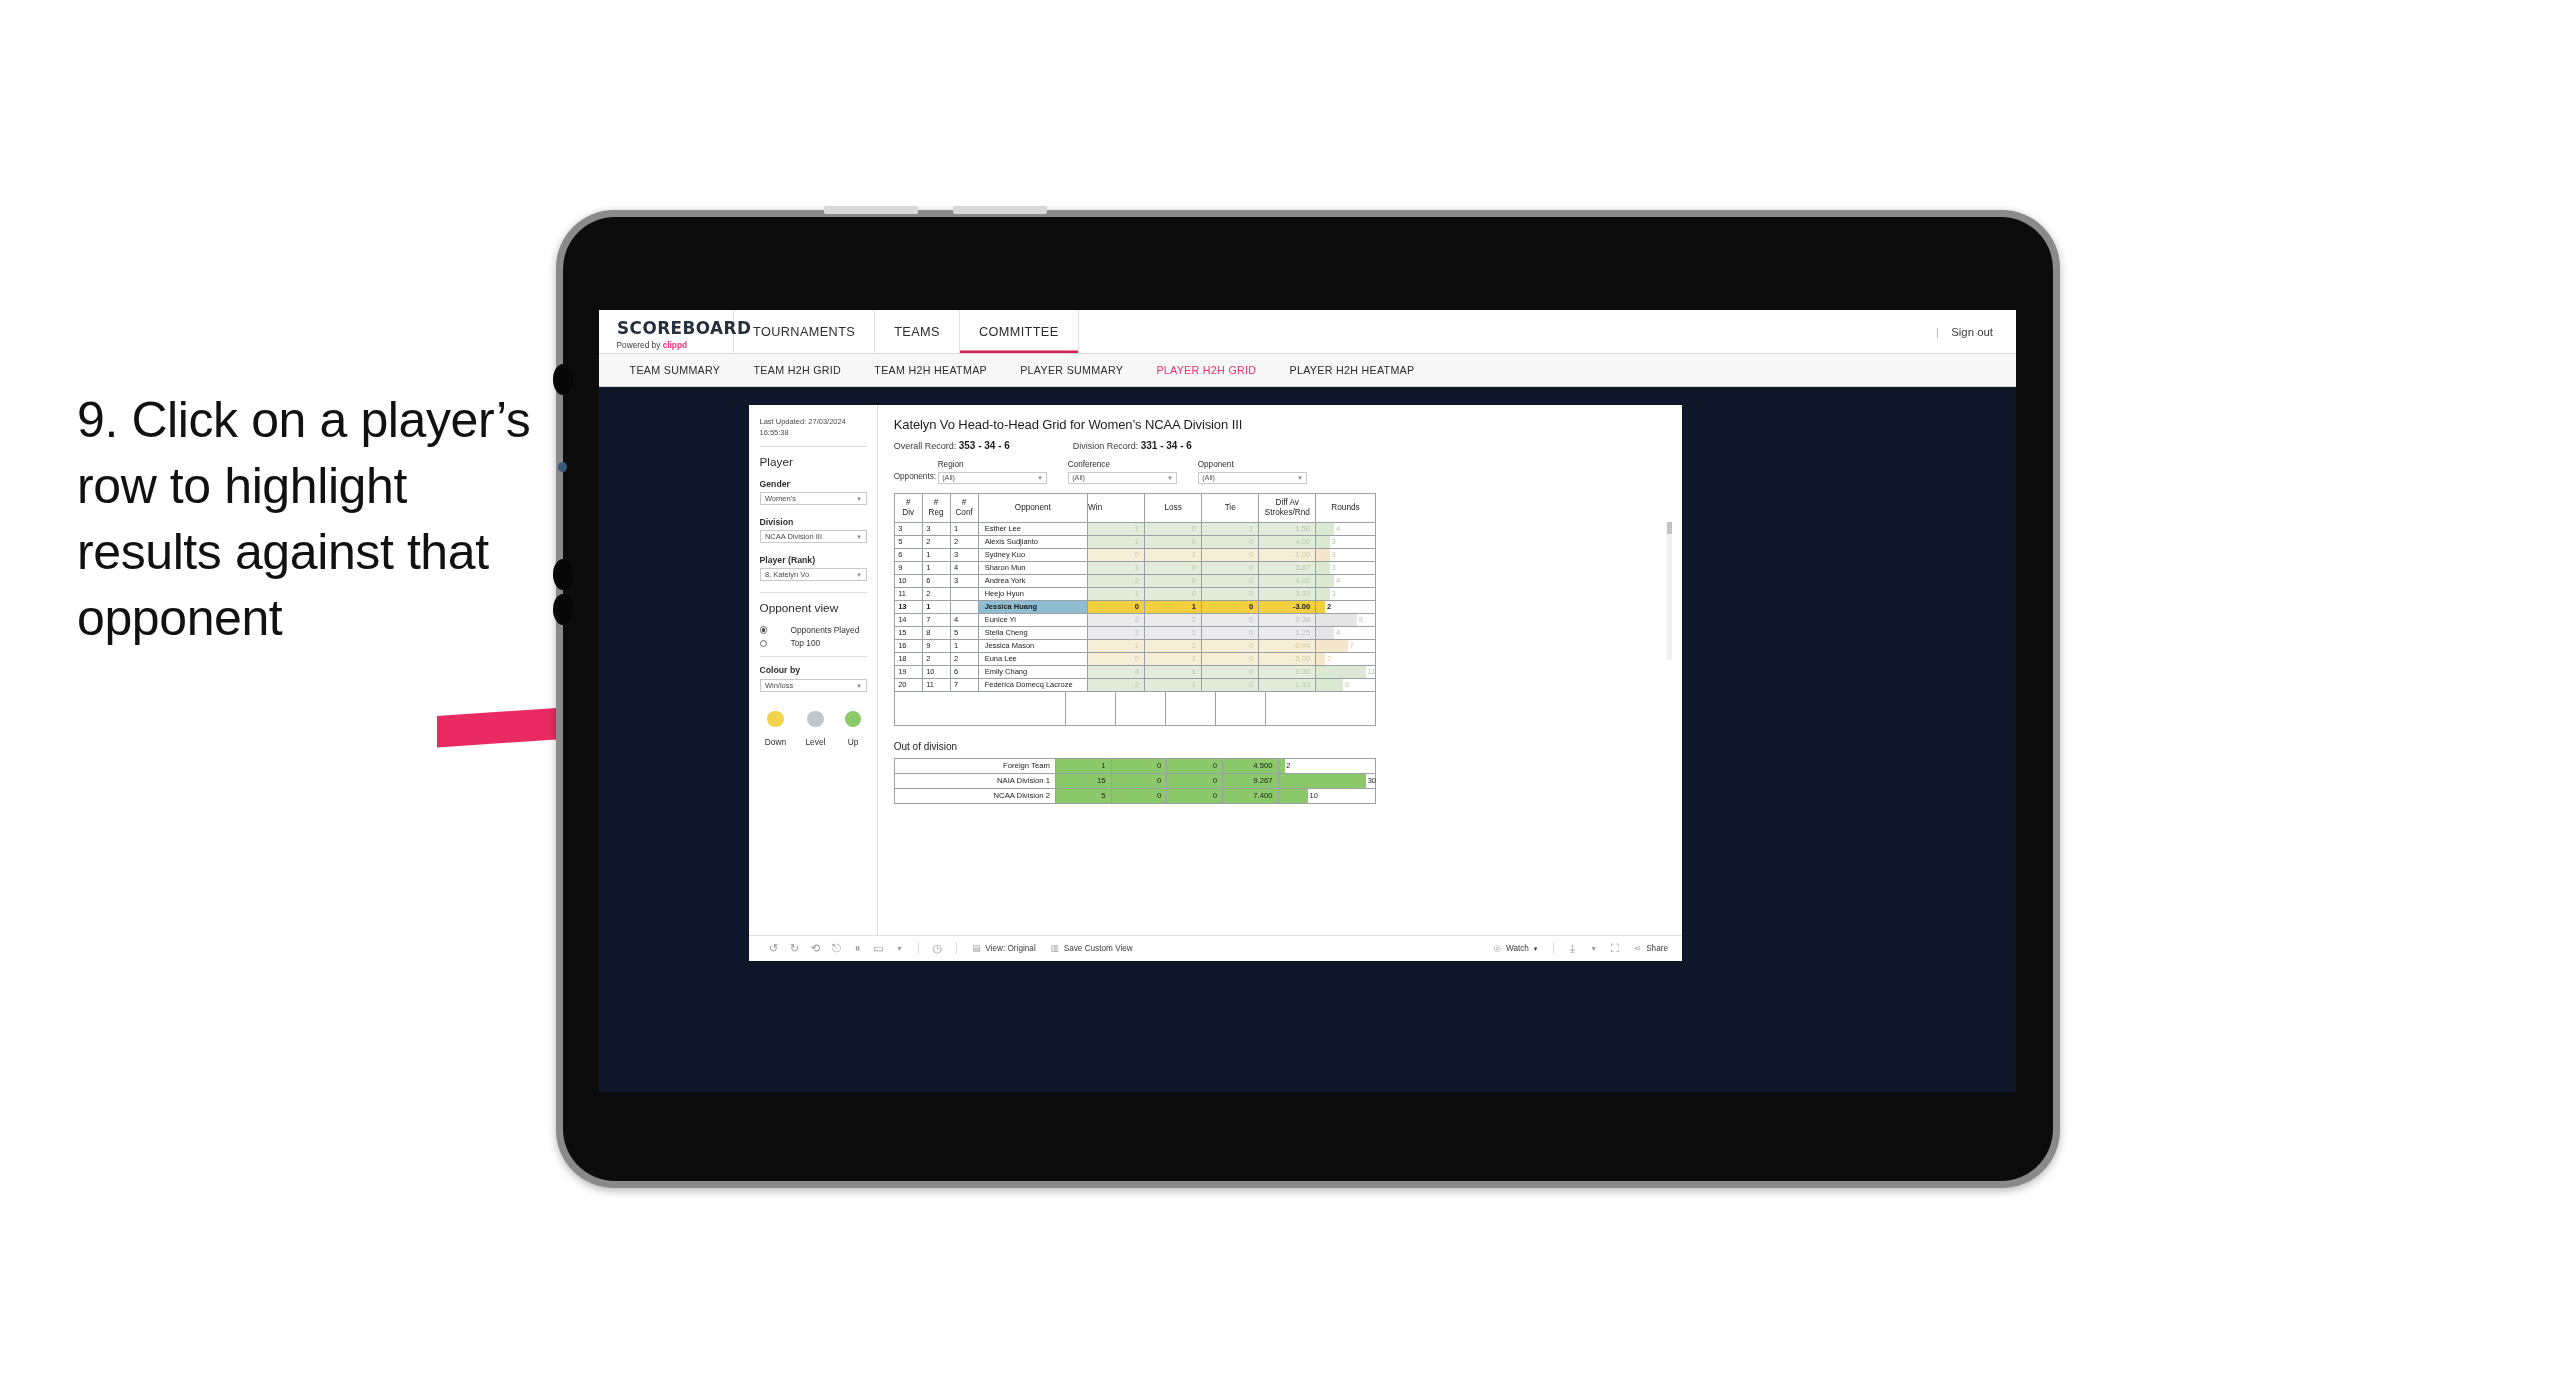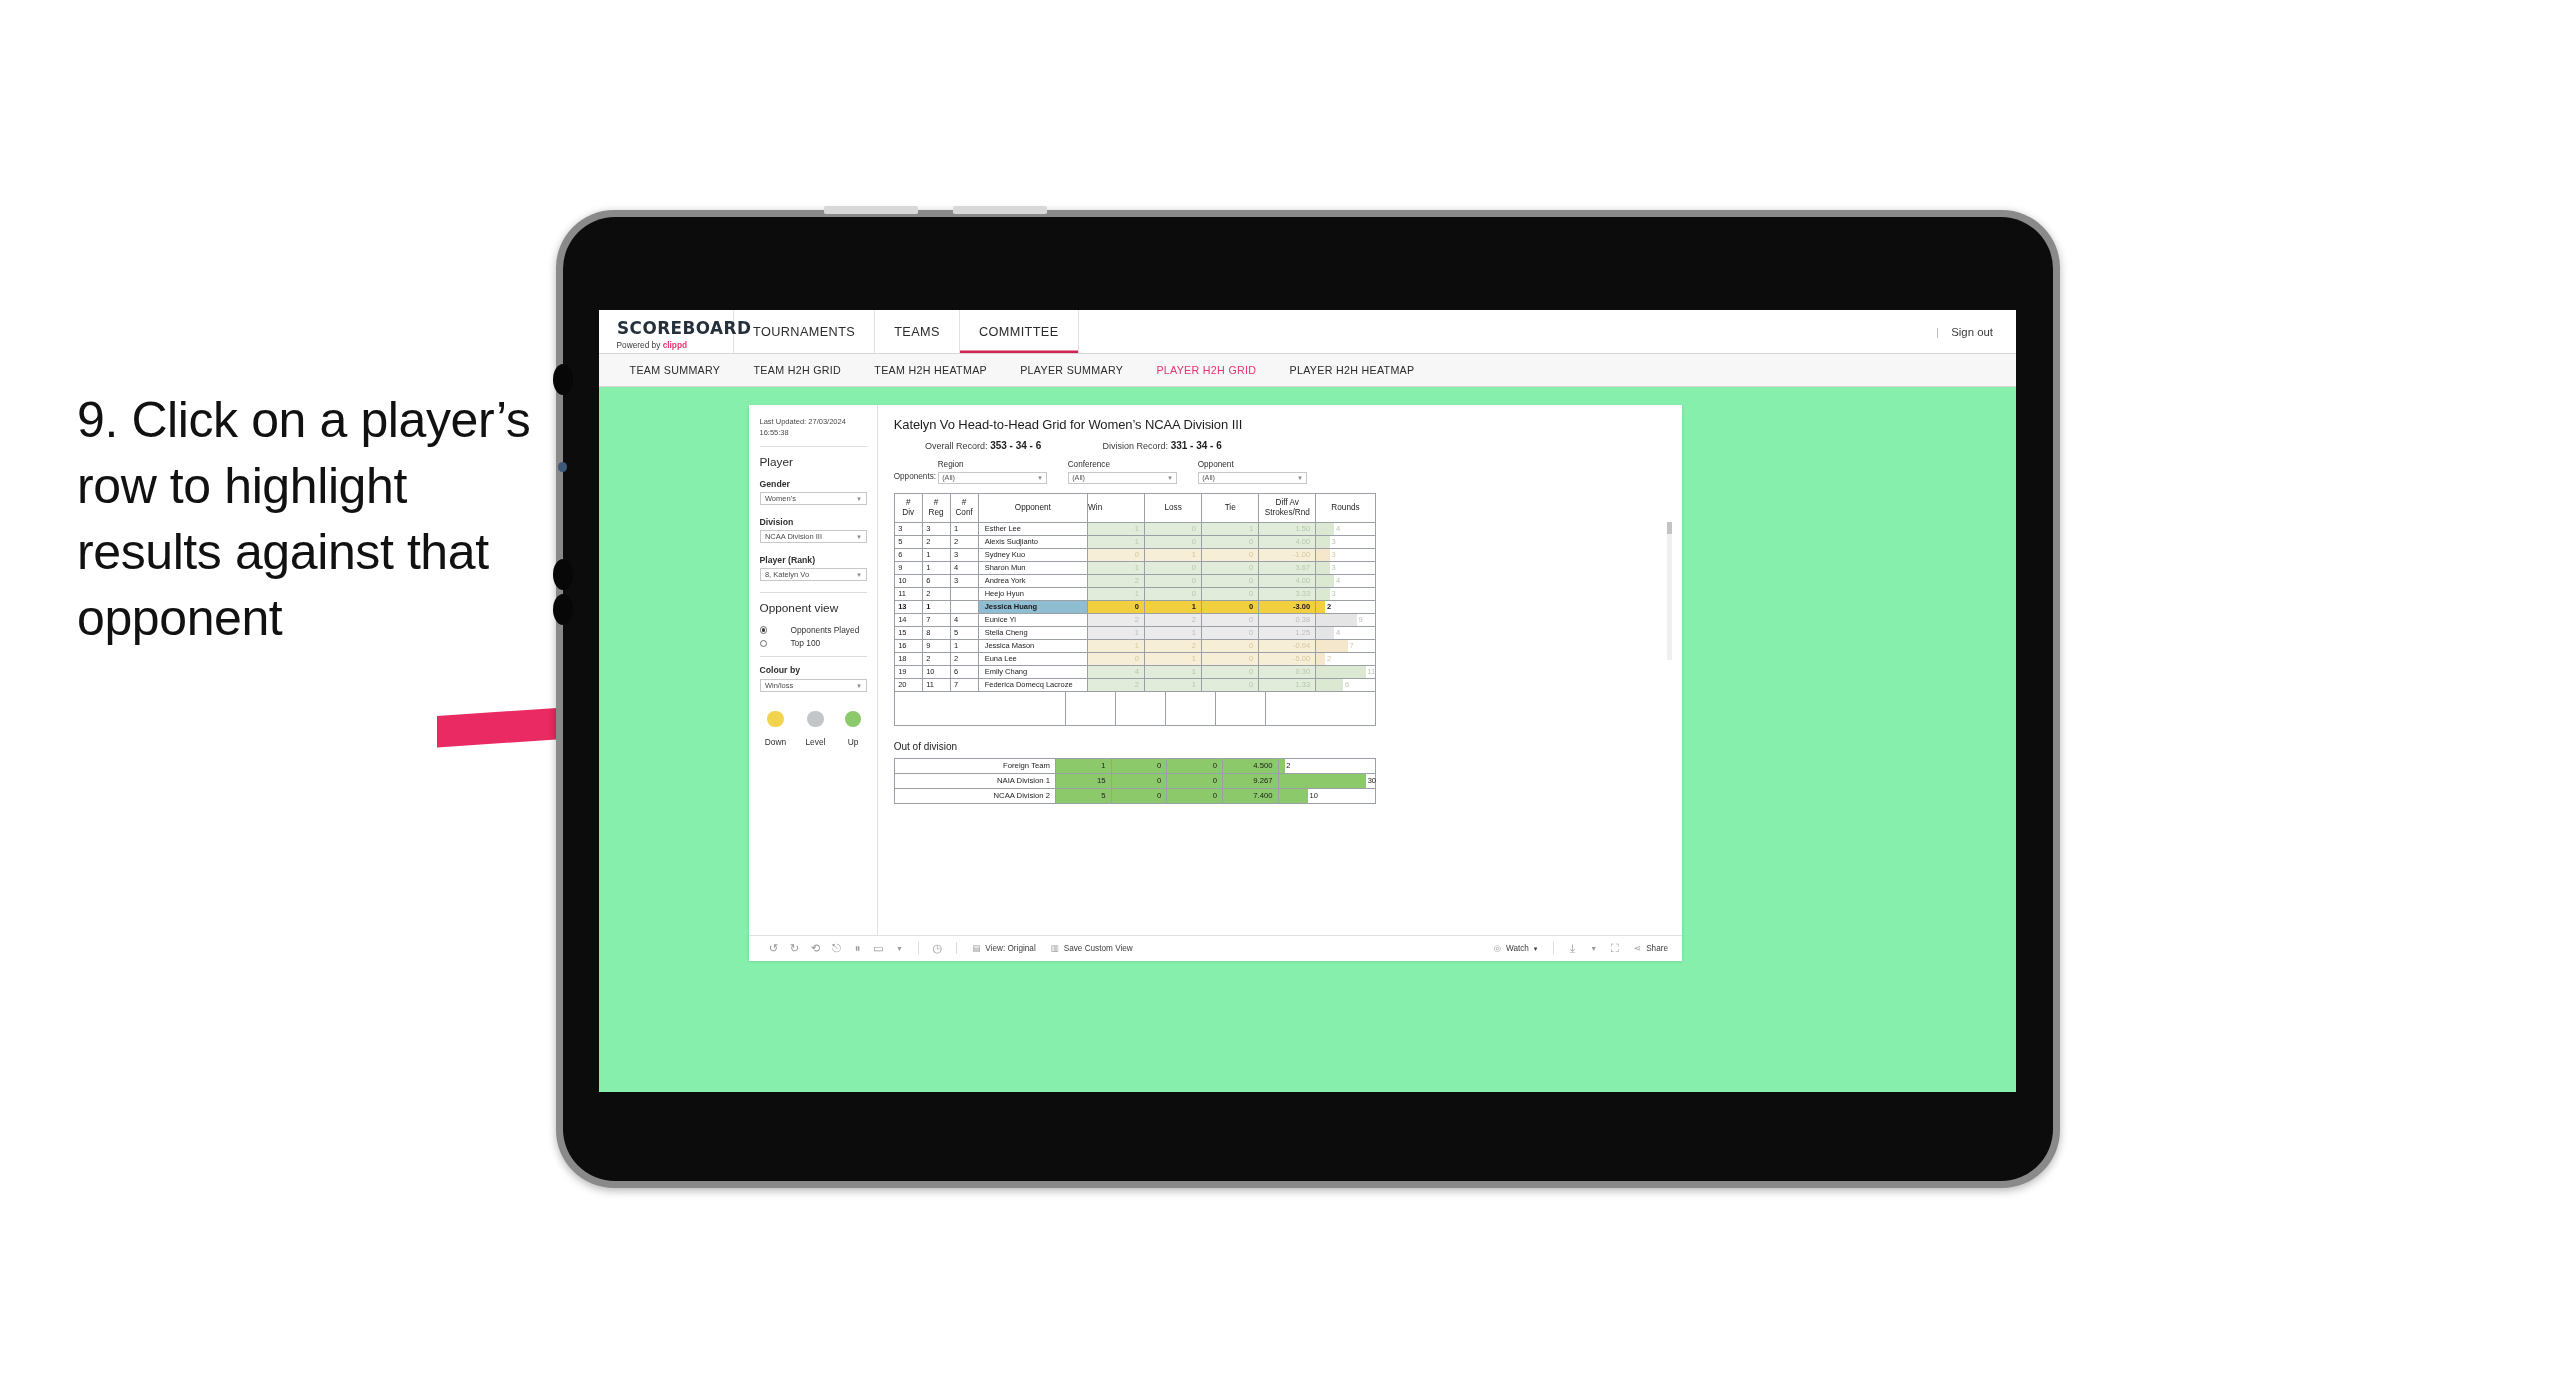--- a/index.html
+++ b/index.html
@@ -48,21 +48,21 @@
   #lens-2 { left: -3.5px; top: 349px; width: 20px; height: 31px; }
   #lens-3 { left: -3.5px; top: 384px; width: 20px; height: 31px; }
   #lens-dot { position: absolute; left: 1.7px; top: 252px; width: 9.6px; height: 9.6px;
               border-radius: 50%; background: #3d5878; }
 
   
   #viewport {
     position: absolute;
     left: 599px; top: 310px;
     width: 1417px; height: 782px;
-    background: #86efac;
+    background: #0f172a;
     overflow: hidden;
   }
 
   
   #topbar {
     height: 44px; background: #ffffff;
     display: flex; align-items: stretch;
     border-bottom: 0.9px solid #d6d6d6;
     position: relative;
   }
@@ -138,21 +138,21 @@
   .radio.on::after { content:""; position: absolute; left: 1.4px; top: 1.4px; width: 3.1px; height: 3.1px; border-radius: 50%; background: #3a3a3a; }
   #legend { display: flex; justify-content: space-between; padding: 0 5.2px; margin-top: 19px; }
   .legend-col { display: flex; flex-direction: column; align-items: center; gap: 9.6px; }
   .dot { width: 16.6px; height: 16.6px; border-radius: 50%; }
   .legend-lbl { font-size: 8.4px; color: #2e2e2e; }
 
   
   #main { flex: 1; padding: 12.2px 15.7px 0 15.7px; min-width: 0; }
   #title { font-size: 13px; color: #1d1d1d; letter-spacing: -0.1px; }
   #records { display: flex; margin-top: 7.9px; font-size: 9px; color: #3a3a3a; }
-  #records .rec { width: 179px; text-align: center; }
+  #records .rec { width: 179px; }
   #records b { color: #1d1d1d; font-size: 10px; }
   #filters { display: flex; align-items: flex-end; margin-top: 9.6px; gap: 0; }
   #filters-label { font-size: 8.2px; color: #3a3a3a; width: 44px; padding-bottom: 2.6px; }
   .filt { width: 109px; margin-right: 21px; }
   .filt-label { font-size: 8.2px; color: #2e2e2e; margin-bottom: 2.6px; }
   .filt-sel {
     height: 12.2px; border: 0.9px solid #c8c8c8; background: #fff;
     display: flex; align-items: center; justify-content: space-between;
     padding: 0 2.6px 0 3.5px; font-size: 7.2px; color: #555; cursor: pointer;
   }

